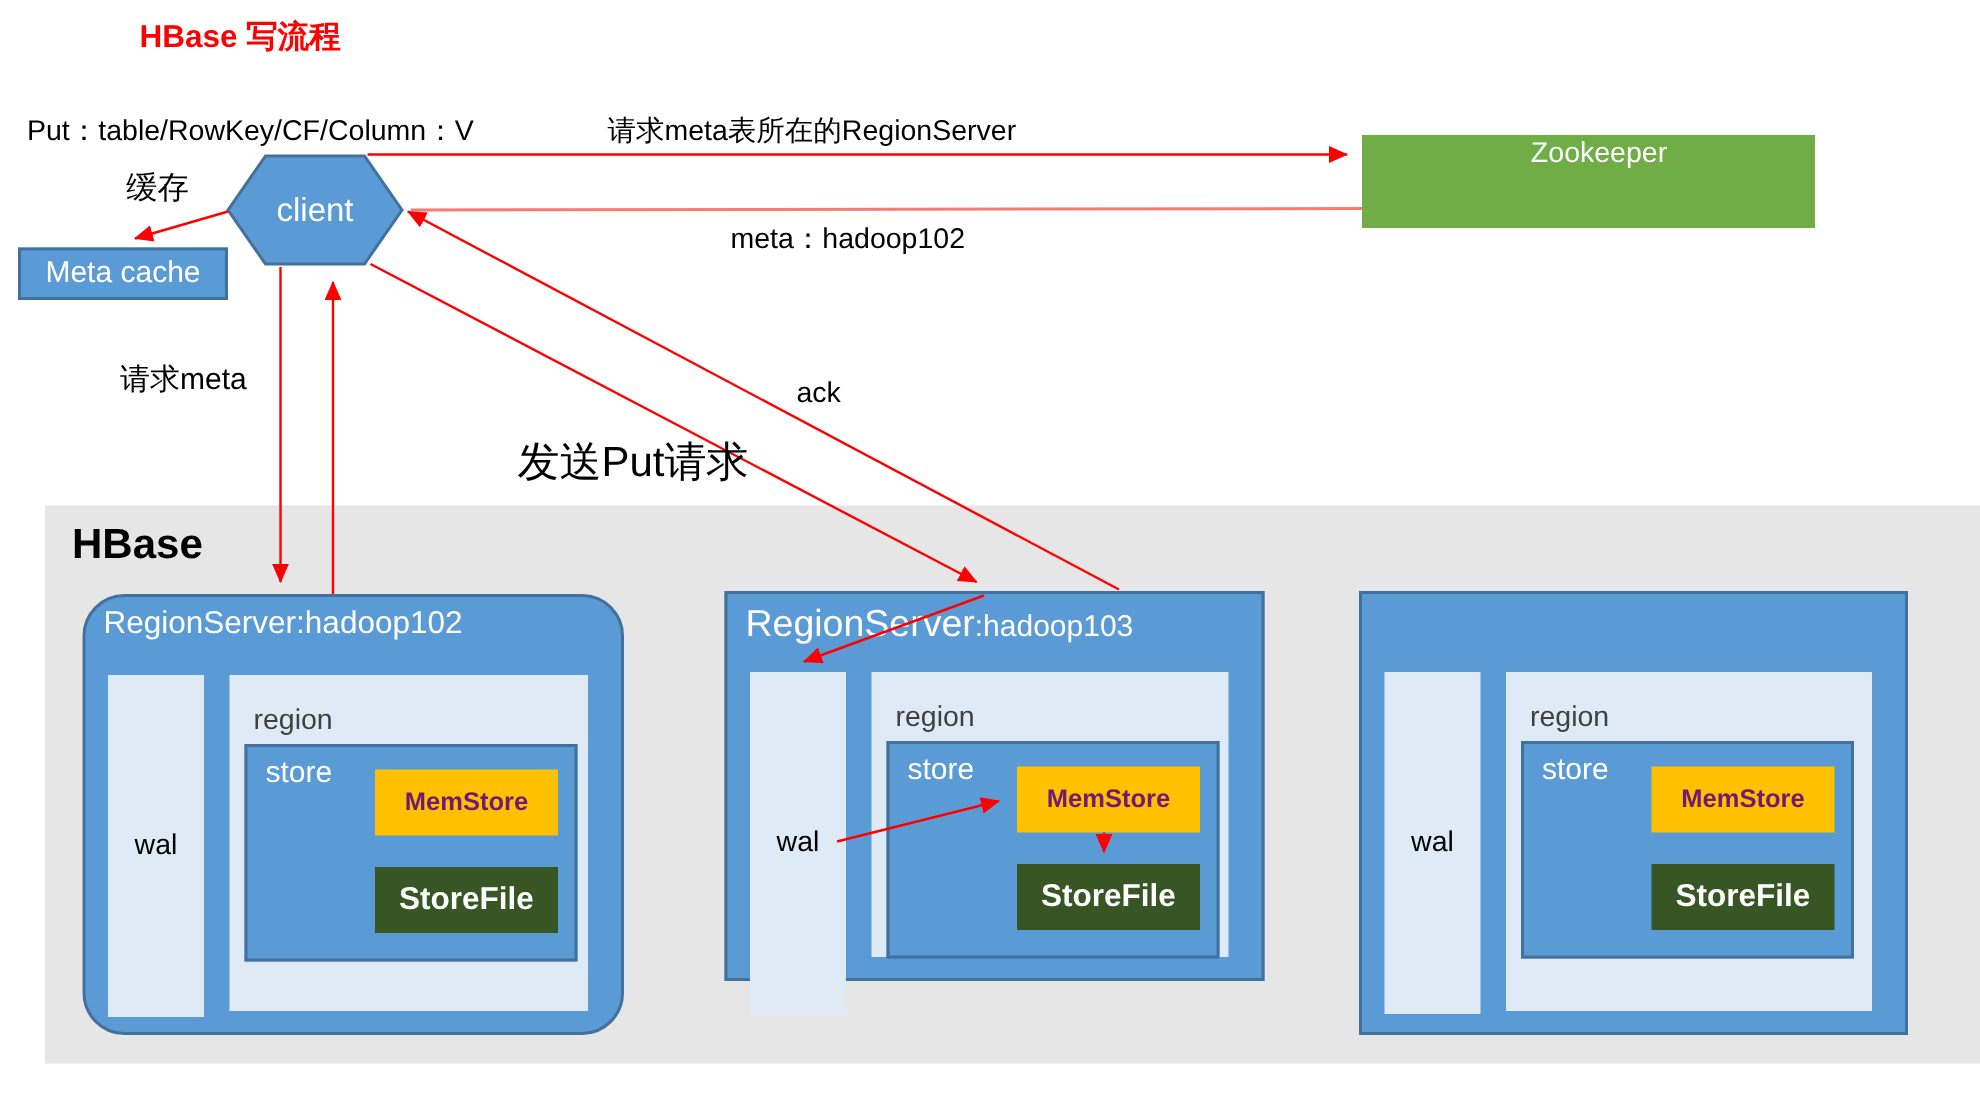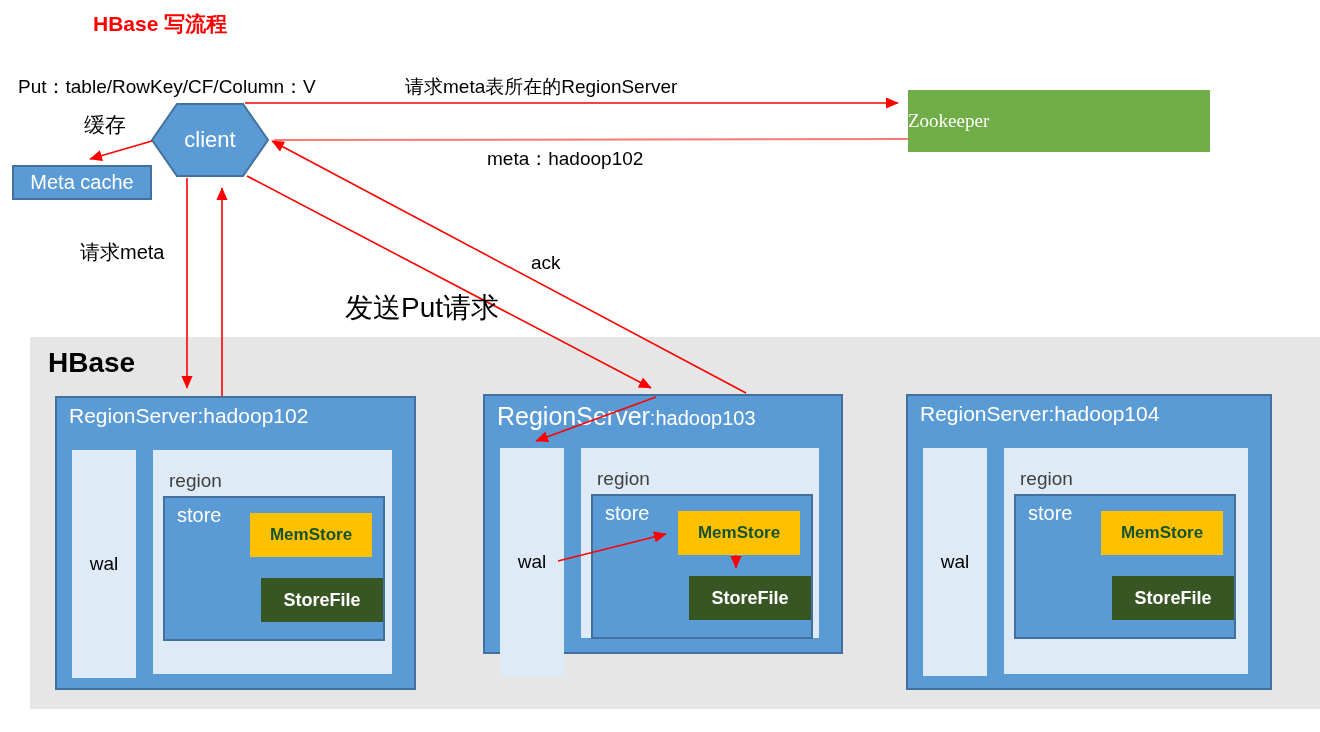--- a/index.html
+++ b/index.html
@@ -19,61 +19,61 @@
   .req-meta-rs{left:405px;top:74px;font-size:19px;}
   .meta-result{left:487px;top:146px;font-size:19px;}
   .cache{left:84px;top:111px;font-size:21px;}
   .request-meta{left:80px;top:239px;font-size:20px;}
   .return-meta{left:231px;top:229px;font-size:20px;line-height:26px;}
   .ack{left:531px;top:252px;font-size:19px;}
   .send-put{left:345px;top:289px;font-size:28px;}
 
   .zk-box{position:absolute;left:908px;top:90px;width:302px;height:62px;
           background:var(--c-zookeeper-green);color:#fff;font-size:19px;line-height:26px;
-          display:flex;flex-direction:column;justify-content:center;
-          box-sizing:border-box;z-index:2;font-family:Liberation Serif, serif;}
+          display:flex;flex-direction:row;justify-content:center;
+          padding-left:14px;box-sizing:border-box;z-index:2;}
 
   .client-hex{position:absolute;left:150px;top:101px;width:120px;height:78px;z-index:2;}
   .hex-shape{fill:var(--c-node-blue);stroke:var(--c-node-border);stroke-width:2;}
   .client-label{position:absolute;left:150px;top:101px;width:120px;height:78px;
                 display:flex;align-items:center;justify-content:center;
                 color:#fff;font-size:22px;z-index:3;}
 
   .meta-cache{position:absolute;left:12px;top:165px;width:140px;height:35px;
               background:var(--c-node-blue);border:2px solid var(--c-node-border);
               box-sizing:border-box;color:#fff;font-size:20px;
               display:flex;align-items:center;justify-content:center;z-index:2;}
 
   .hbase-container{position:absolute;left:30px;top:337px;width:1260px;height:372px;
                    background:var(--c-hbase-gray);z-index:1;padding-left:44px;}
   .hbase-label{position:absolute;left:18px;top:10px;font-size:28px;font-weight:bold;color:#000;}
 
   .rs{position:absolute;background:var(--c-node-blue);
       border:2px solid var(--c-node-border);box-sizing:border-box;}
-  .rs-102{left:25px;top:59px;width:361px;height:294px;}
+  .rs-102{left:25px;top:59px;width:361px;height:294px;border-radius:28px;}
   .rs-103{left:453px;top:57px;width:360px;height:260px;}
   .rs-104{left:876px;top:57px;width:366px;height:296px;}
   .rs-title{position:absolute;left:12px;top:6px;color:#fff;font-size:21px;white-space:nowrap;}
   .rs-title .big-part{font-size:25px;}
   .rs-title .small-part{font-size:20px;}
 
   .wal{position:absolute;left:15px;top:52px;width:64px;height:228px;
        background:var(--c-light-blue);color:#000;font-size:19px;
        display:flex;align-items:center;justify-content:center;}
   .region{position:absolute;left:96px;top:52px;right:22px;bottom:14px;
           background:var(--c-light-blue);}
   .region-label{position:absolute;left:16px;top:20px;font-size:19px;color:#404040;}
   .store{position:absolute;left:10px;top:46px;width:222px;height:145px;
          background:var(--c-node-blue);border:2px solid var(--c-node-border);box-sizing:border-box;}
   .store-label{position:absolute;left:12px;top:6px;color:#fff;font-size:20px;}
   .memstore{position:absolute;left:85px;top:15px;width:122px;height:44px;
-            background:var(--c-memstore-yellow);color:#14532d;font-weight:bold;font-size:17px;
+            background:var(--c-memstore-yellow);color:#701a75;font-weight:bold;font-size:17px;
             display:flex;align-items:center;justify-content:center;}
-  .storefile{position:absolute;left:96px;top:80px;width:122px;height:44px;
-             background:var(--c-storefile-green);color:#fff;font-weight:bold;font-size:18px;
+  .storefile{position:absolute;left:85px;top:80px;width:122px;height:44px;
+             background:var(--c-storefile-green);color:#fff;font-weight:bold;font-size:21px;
              display:flex;align-items:center;justify-content:center;}
 
   .arrows{position:absolute;left:0;top:0;width:1320px;height:732px;
           z-index:10;pointer-events:none;}
   .arrow{stroke:var(--c-arrow-red);stroke-width:1.6;fill:none;marker-end:url(#ah);}
   .arrow-pink{stroke:var(--c-arrow-pink);stroke-width:2;fill:none;}
   #ah path{fill:var(--c-arrow-red);}
 </style>
 </head>
 <body>
@@ -125,21 +125,20 @@
         <div class="region-label">region</div>
         <div class="store">
           <div class="store-label">store</div>
           <div class="memstore">MemStore</div>
           <div class="storefile">StoreFile</div>
         </div>
       </div>
     </div>
 
     <div class="rs rs-104">
-      <div class="rs-title">RegionServer:hadoop104</div>
       <div class="wal">wal</div>
       <div class="region">
         <div class="region-label">region</div>
         <div class="store">
           <div class="store-label">store</div>
           <div class="memstore">MemStore</div>
           <div class="storefile">StoreFile</div>
         </div>
       </div>
     </div>

